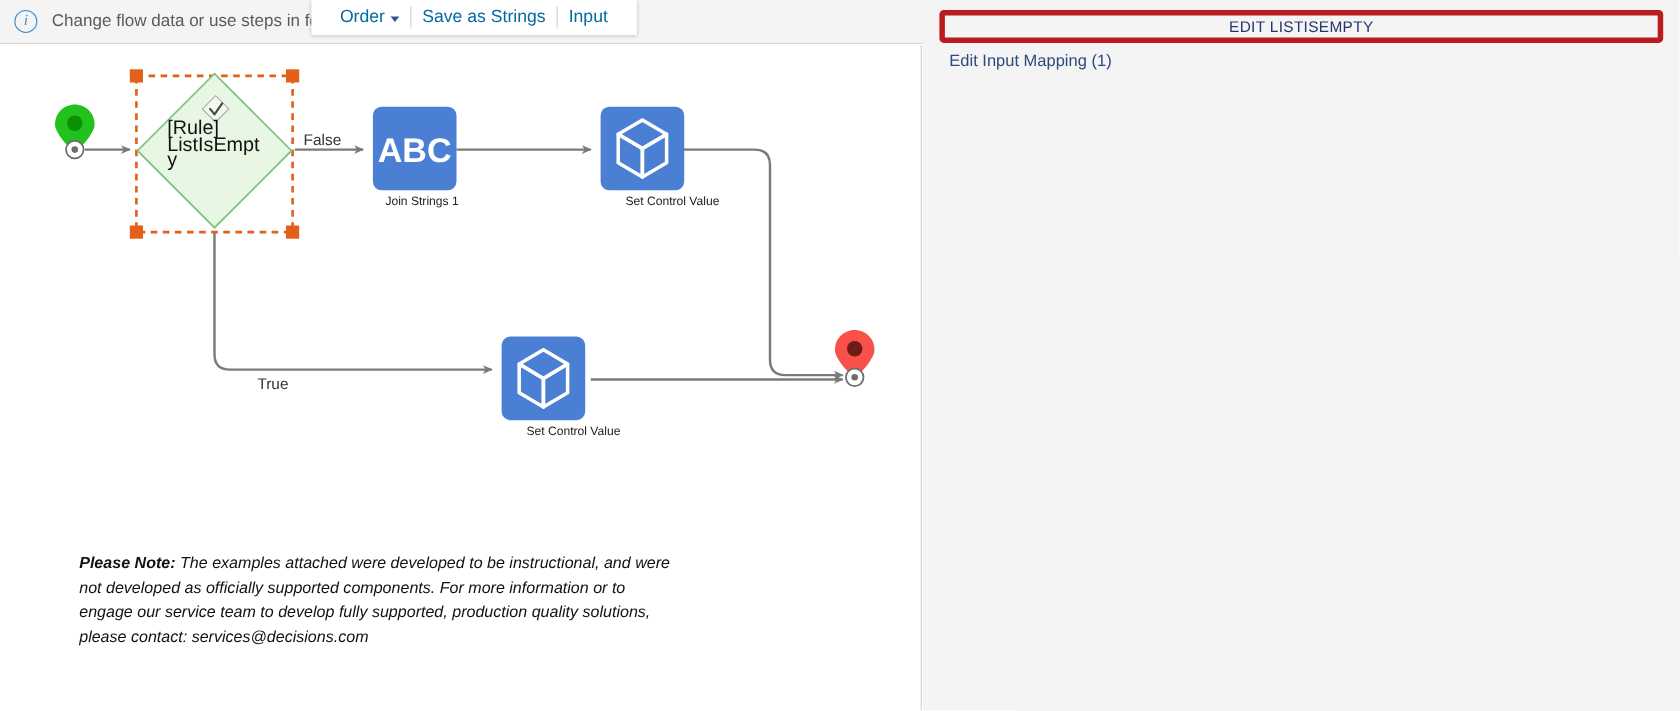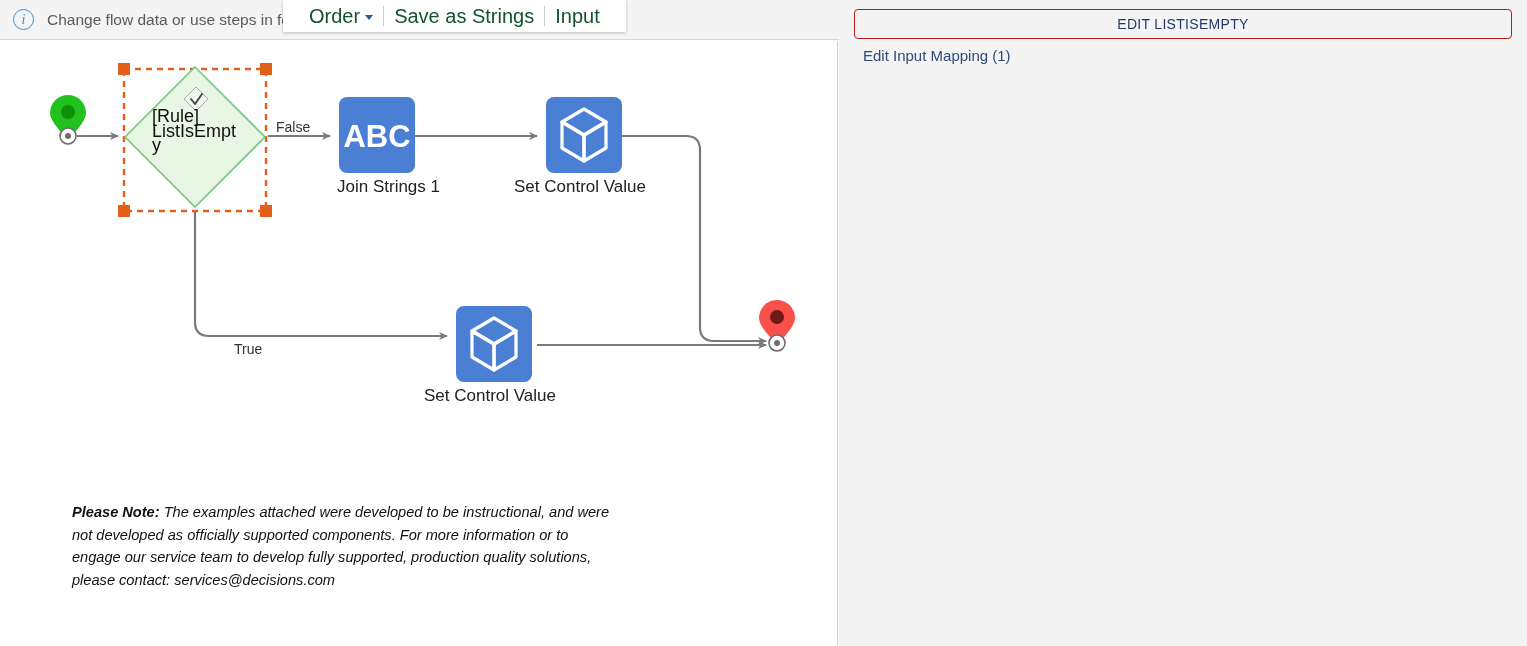--- a/index.html
+++ b/index.html
@@ -28,39 +28,39 @@
     margin-left: 13px; font-size: 15.5px; color: #5a5a5a; white-space: nowrap;
   }
 
   
   .toolbar {
     position: absolute; left: 283px; top: 0; height: 32px;
     background: #ffffff; box-shadow: 0 1px 3px rgba(0,0,0,0.22);
     display: flex; align-items: center; padding: 0 16px; z-index: 20;
   }
   .tb-item {
-    font-size: 20px; color: #14532d; padding: 0 10px; cursor: pointer;
+    font-size: 16px; color: #0369a1; padding: 0 10px; cursor: pointer;
     display: flex; align-items: center; gap: 5px; white-space: nowrap;
   }
   .tb-sep { width: 1px; height: 20px; background: #cfcfcf; }
   .caret-down {
     width: 0; height: 0; border-left: 4.5px solid transparent;
     border-right: 4.5px solid transparent; border-top: 5.5px solid #2f5597;
     margin-top: 2px;
   }
 
   
   .canvas {
     position: absolute; left: 0; top: 41px; width: 838px; height: 605px;
     background: #ffffff; border-right: 1px solid #d0d0d0; overflow: hidden;
   }
   .canvas svg { position: absolute; left: 0; top: 0; }
 
   .node-label {
-    position: absolute; font-size: 17px; color: #222; text-align: left;
+    position: absolute; font-size: 11px; color: #222; text-align: right;
     white-space: nowrap;
   }
   .edge-label {
     position: absolute; font-size: 14px; color: #333;
   }
   .diamond-text {
     position: absolute; font-size: 18px; color: #111; text-align: left;
     line-height: 14.5px; width: 86px;
   }
 
@@ -71,21 +71,21 @@
   }
   .note b { font-style: italic; font-weight: bold; }
 
   
   .sidebar {
     position: absolute; left: 839px; top: 0; width: 688px; height: 646px;
     background: #f4f4f4; overflow: hidden;
   }
   .edit-btn {
     display: block; margin: 9px 15px 0 15px; height: 30px; width: 658px;
-    background: #f4f4f4; border: 1px solid #b91c1c; border-radius: 4px;
+    background: #f4f4f4; border: 5px solid #b91c1c; border-radius: 4px;
     color: #22386b; font-size: 14px; letter-spacing: 0.3px; cursor: pointer;
     font-family: "Liberation Sans", sans-serif;
   }
   .side-link {
     display: block; margin-left: 24px; margin-top: 8px;
     font-size: 15px; color: #2c4a7c; cursor: pointer;
   }
 </style>
 </head>
 <body>

